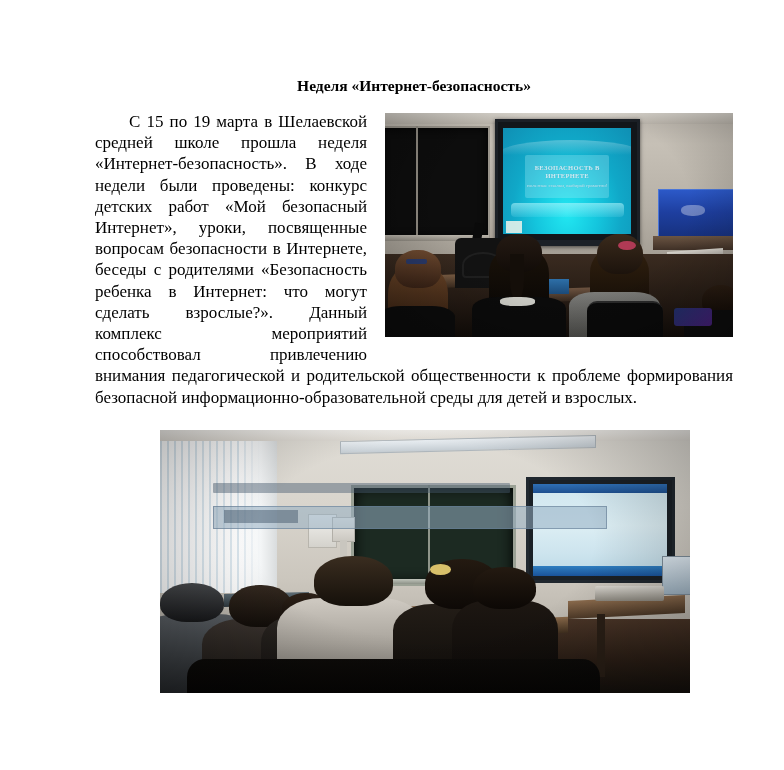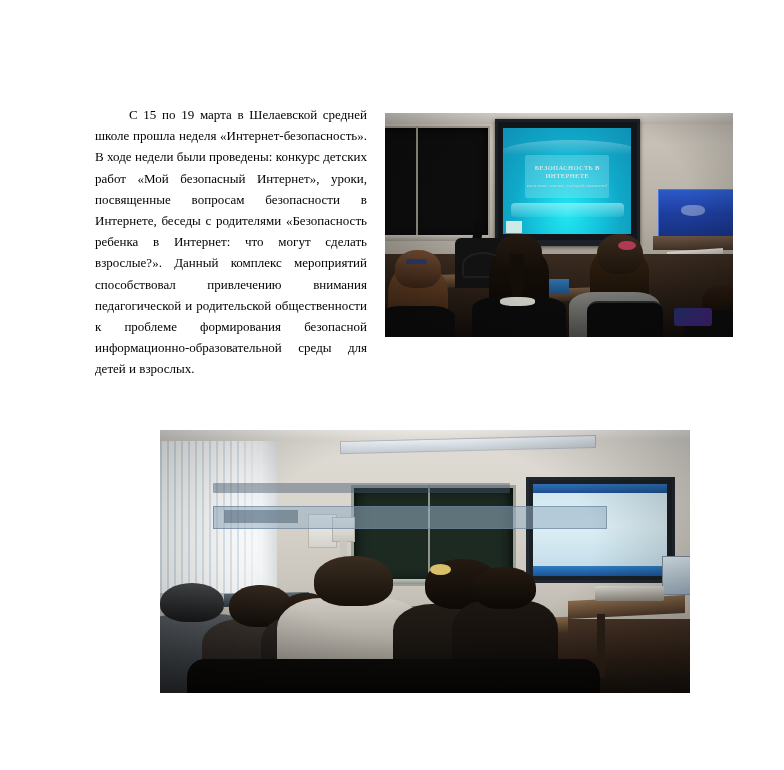--- a/index.html
+++ b/index.html
@@ -35,23 +35,23 @@
     font-weight: bold;
     font-size: 15.5px;
     line-height: 19px;
     letter-spacing: 0px;
   }
 
   
   .body-text {
     position: absolute;
     left: 95px;
-    top: 104px;
+    top: 111px;
     width: 638px;
-    font-size: 13px;
+    font-size: 17px;
     line-height: 21.2px;
     text-align: justify;
     text-justify: inter-word;
   }
   .body-text p {
     margin: 0;
     text-indent: 34px;
     text-align: justify;
   }
 
@@ -505,20 +505,21 @@
 
     <div class="p1-chair2"></div>
 
     <div class="sil-head p1-g4-head"></div>
     <div class="sil-body p1-g4-body"></div>
     <div class="sil-head p1-bag"></div>
 
     <div class="p1-vignette"></div>
   </div>
 
+  <div class="doc-title">Неделя «Интернет-безопасность»</div>
 
   <div class="body-text">
     <div class="float-photo1"></div>
     <p>С 15 по 19 марта в Шелаевской средней школе прошла неделя «Интернет-безопасность». В ходе недели были проведены: конкурс детских работ «Мой безопасный Интернет», уроки, посвященные вопросам безопасности в Интернете, беседы с родителями «Безопасность ребенка в Интернет: что могут сделать взрослые?». Данный комплекс мероприятий способствовал привлечению внимания педагогической и родительской общественности к проблеме формирования безопасной информационно-образовательной среды для детей и взрослых.</p>
   </div>
 
   <div class="photo2">
     <div class="p2-wall"></div>
     <div class="p2-ceiling"></div>
     <div class="p2-lamp"></div>

